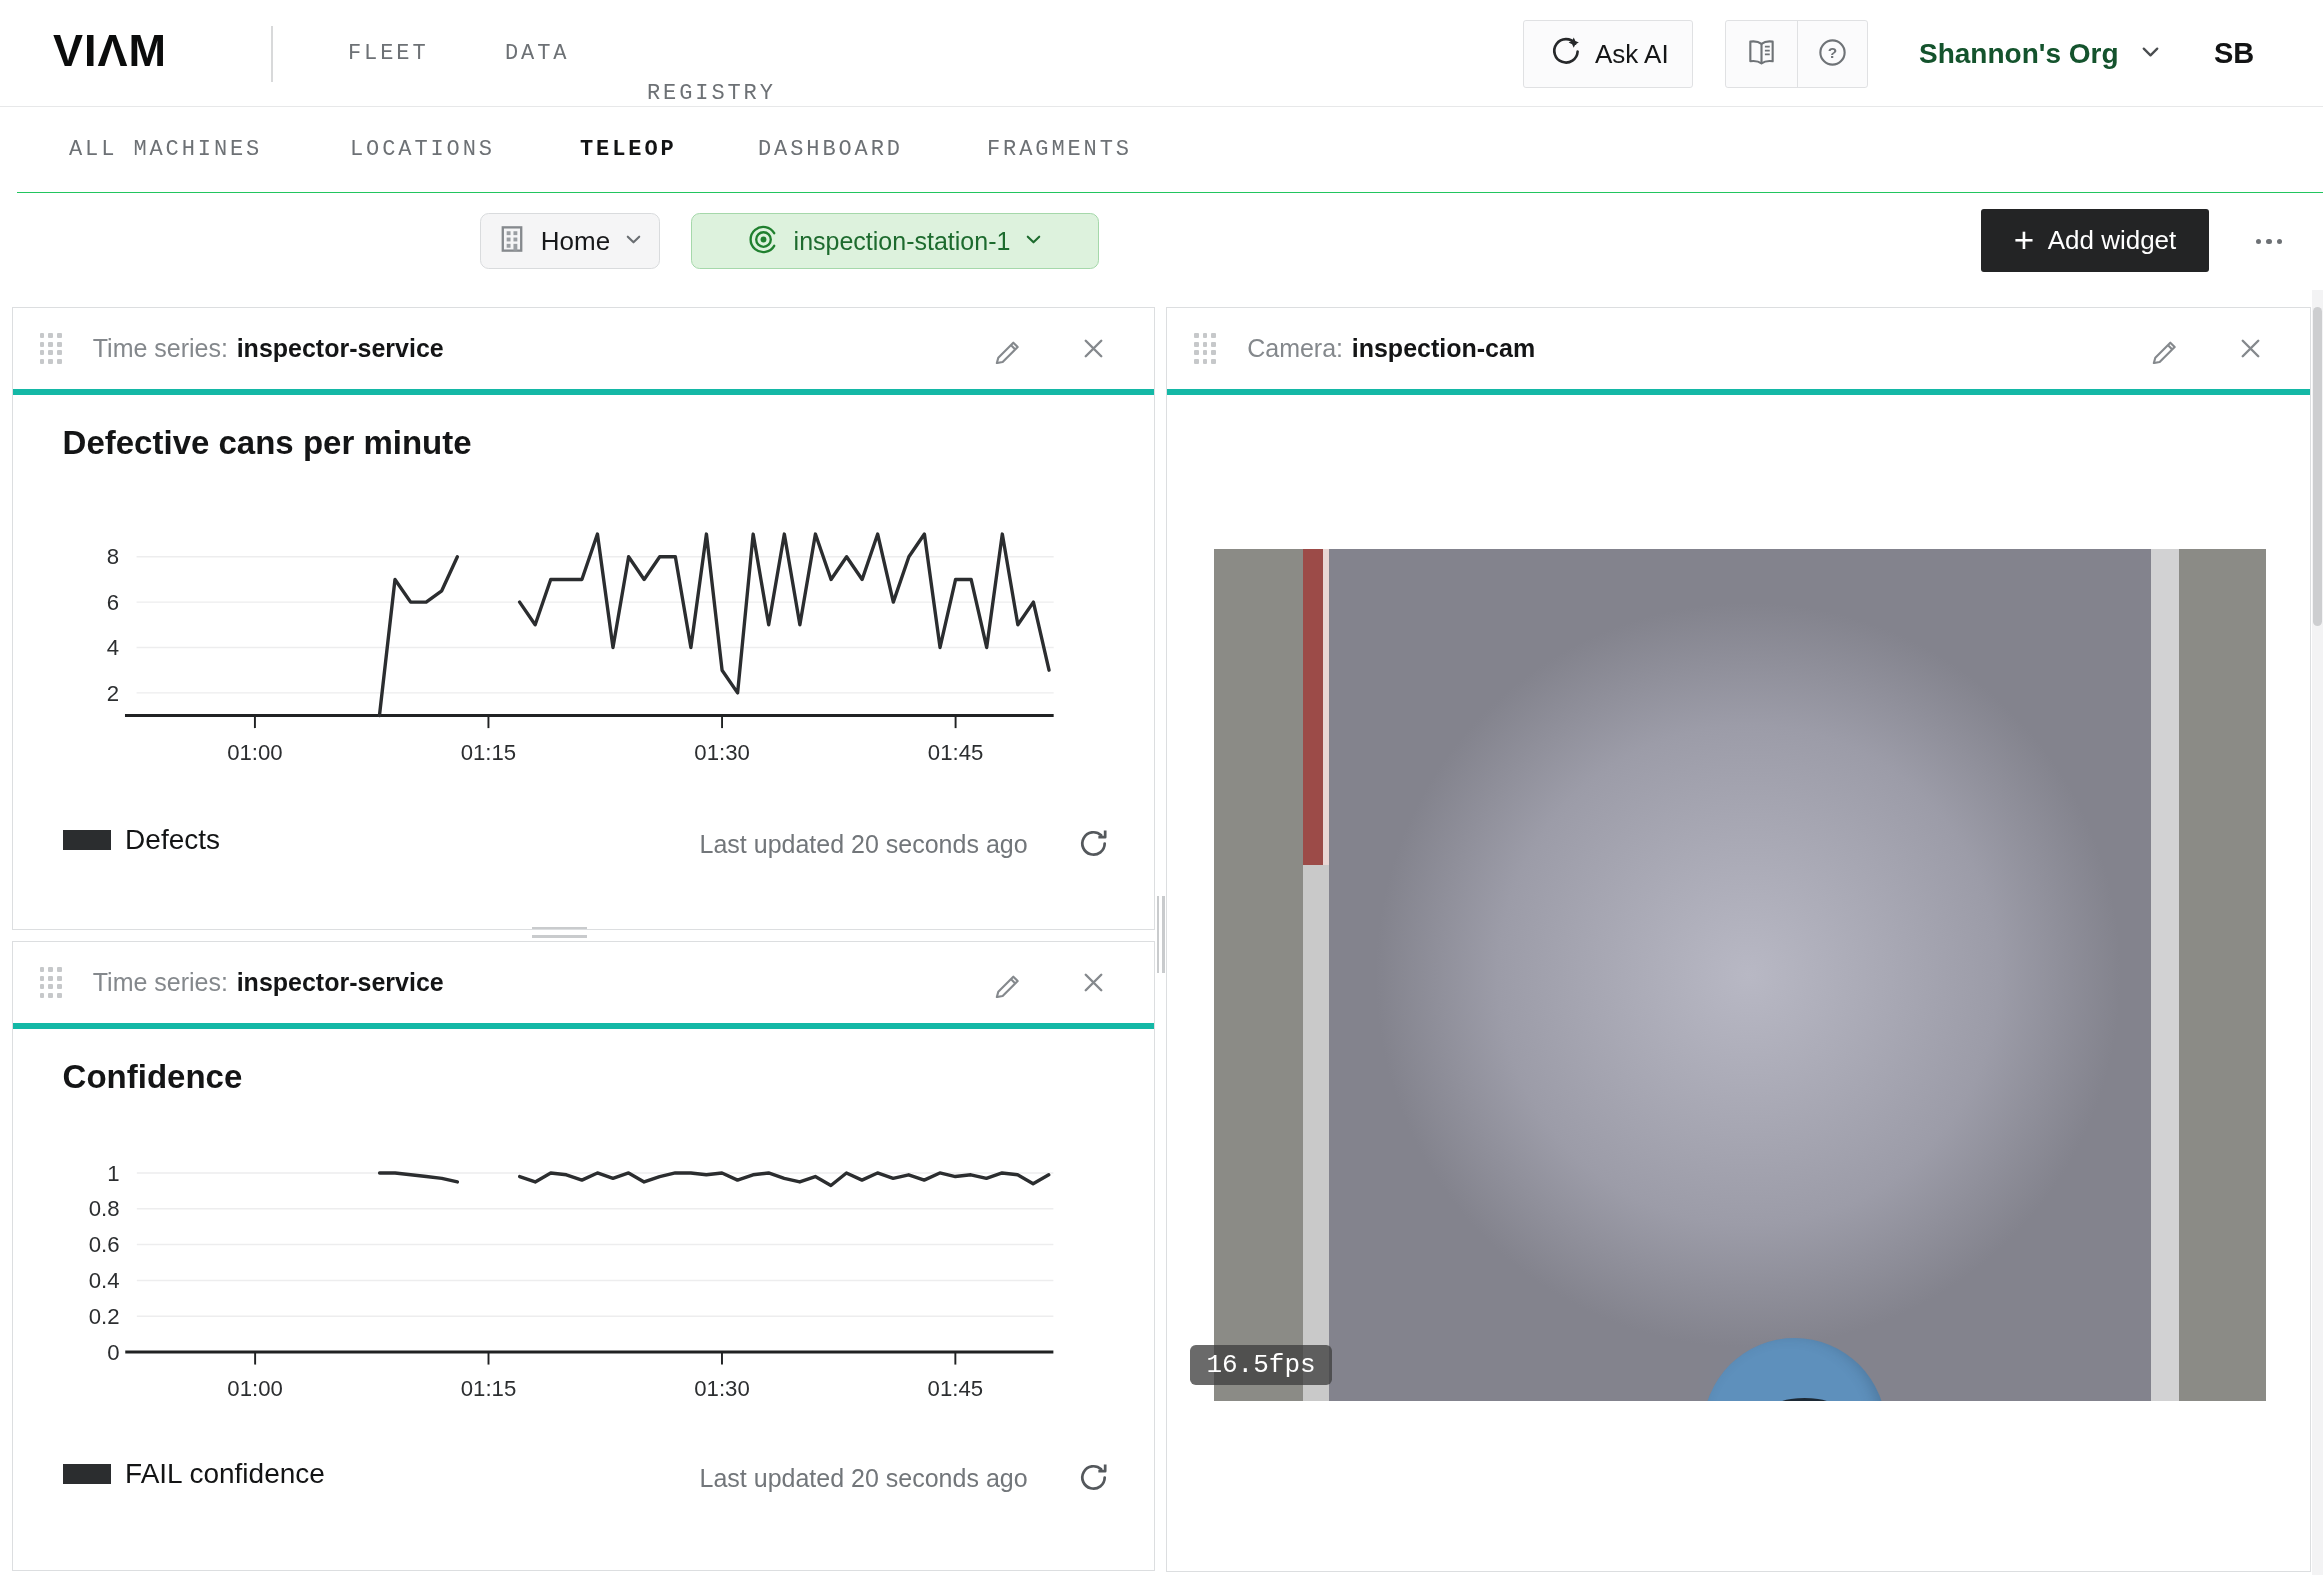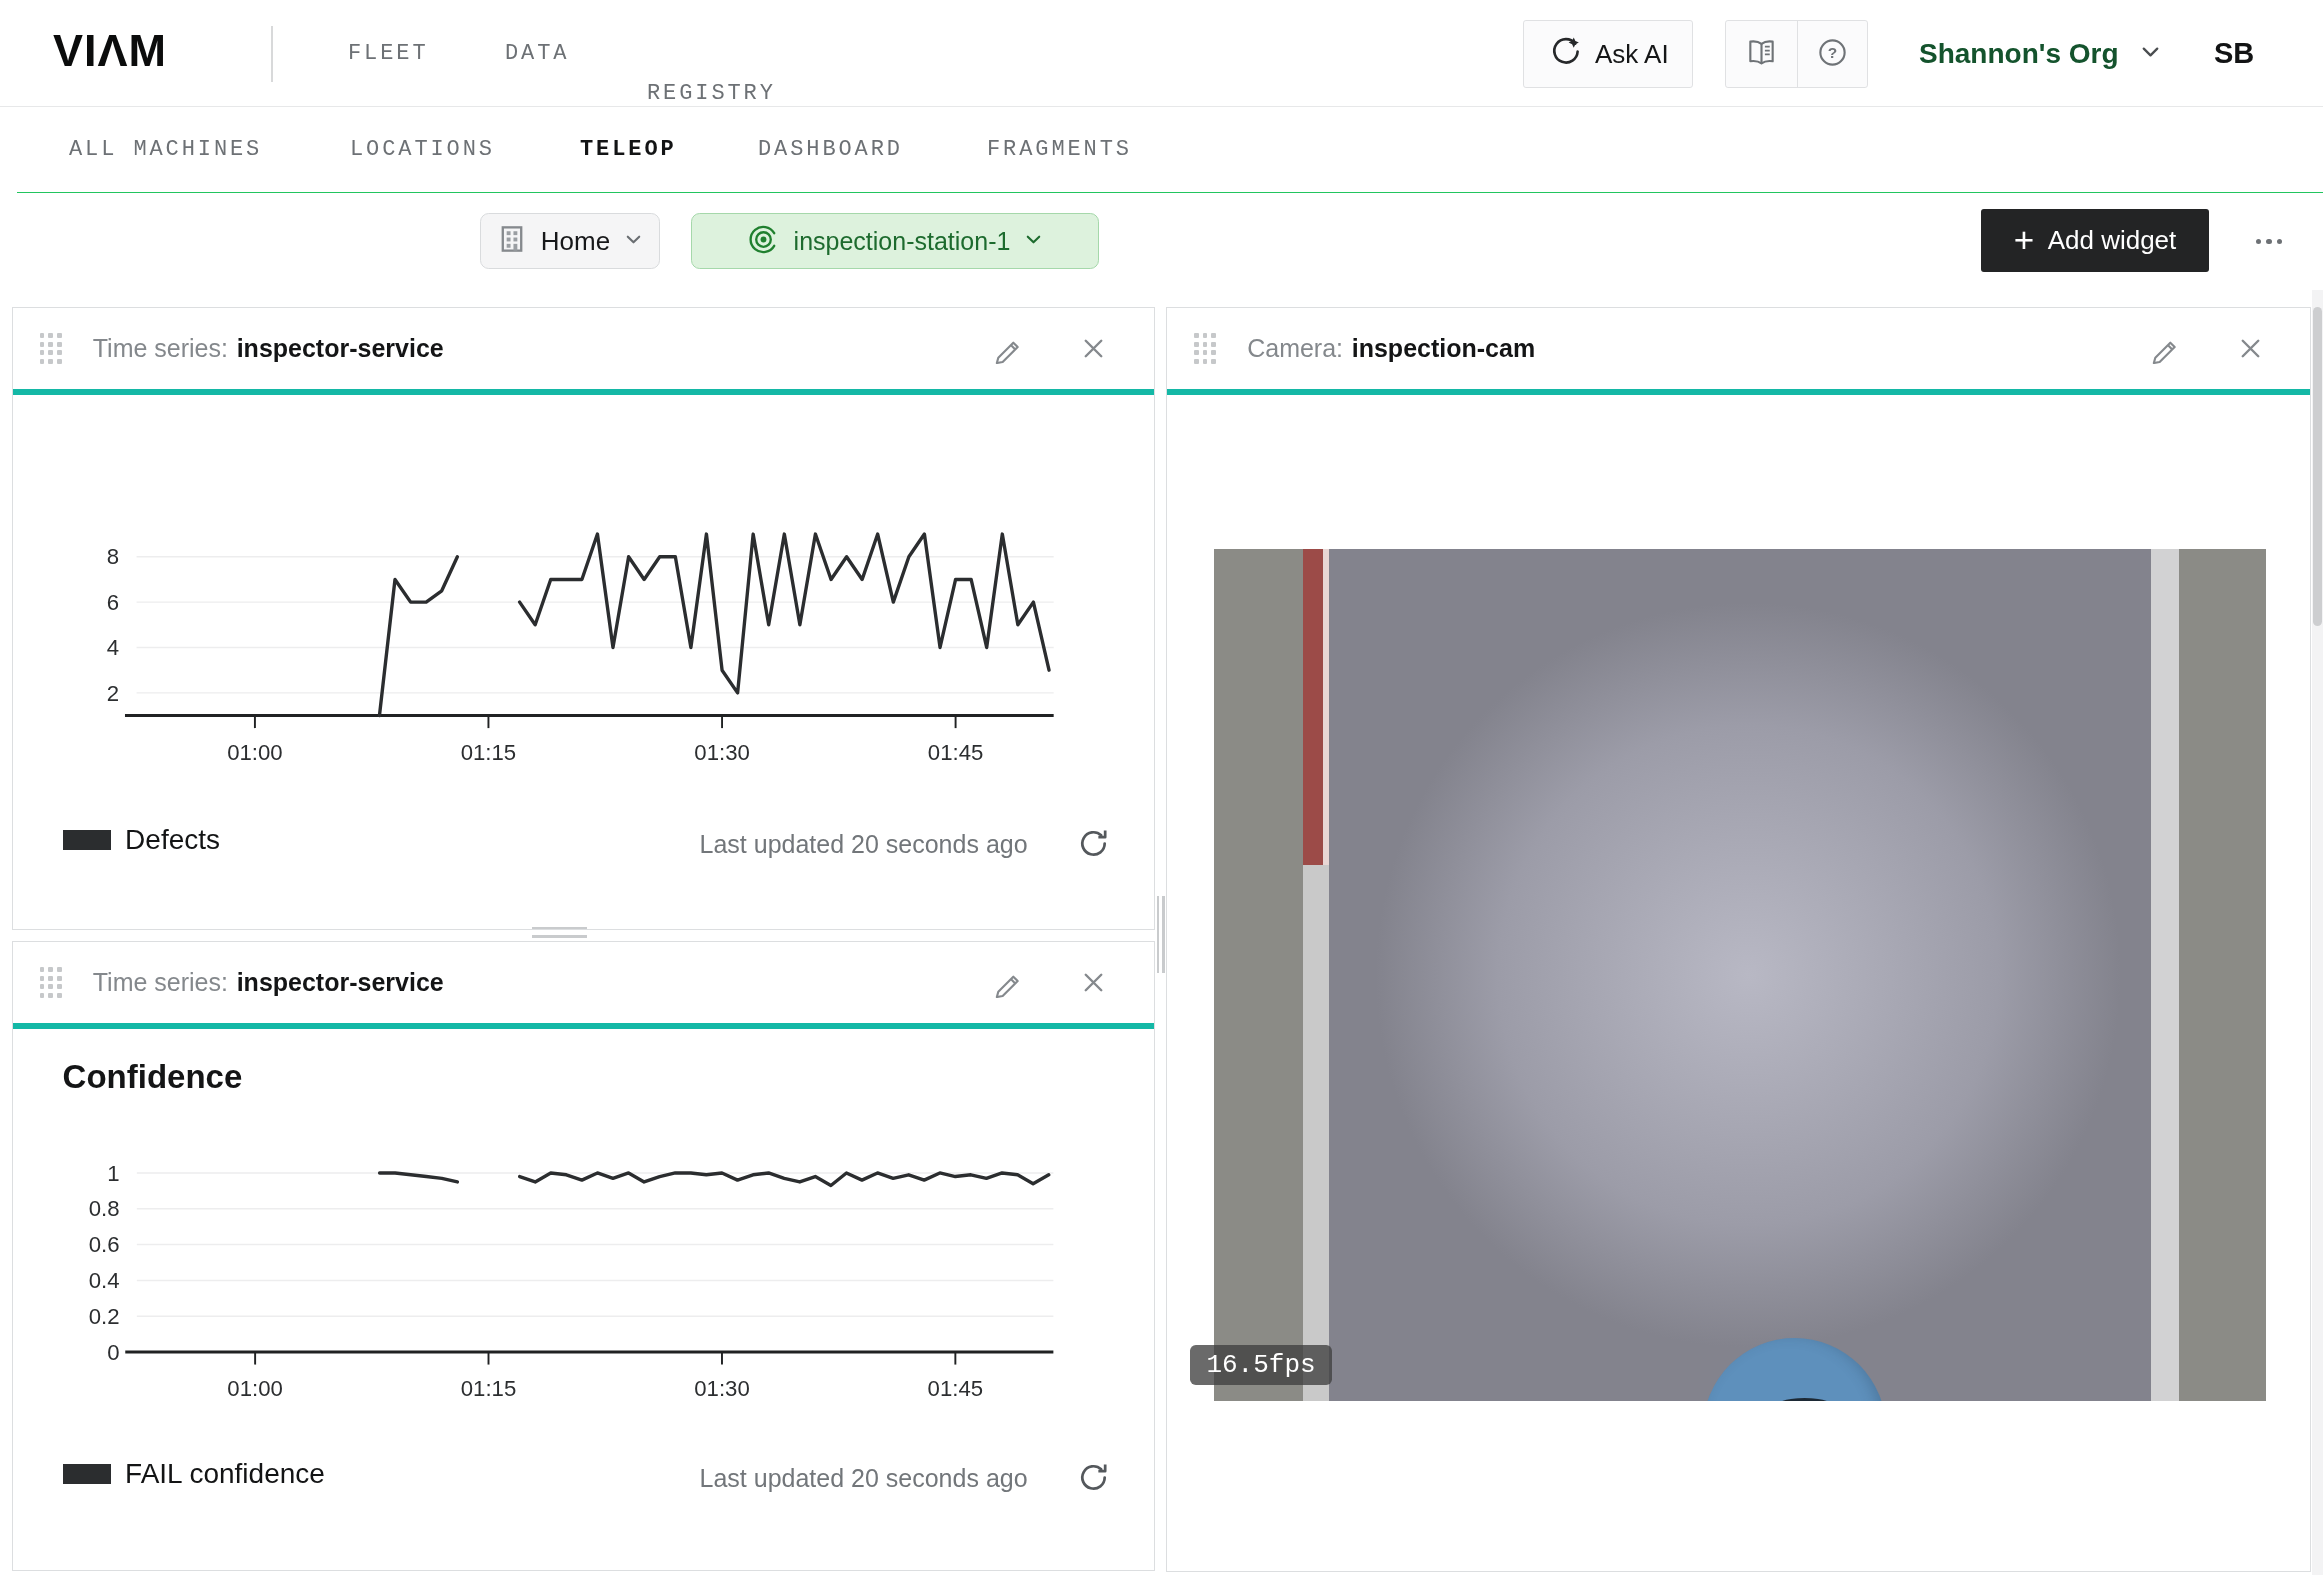--- a/index.html
+++ b/index.html
@@ -239,20 +239,21 @@
       <svg width="31" height="31" viewBox="0 0 32 32">
           <path d="M6.5 25.5 L22 10 l4.5 4.5 L11 30 l-6 1 1.5-5.5 z M19.5 12.5 l4.5 4.5" fill="none" stroke="#85898d" stroke-width="2.2" stroke-linejoin="round"></path>
         </svg>
     </span>
     <span class="icon-btn">
       <svg width="31" height="31" viewBox="0 0 32 32">
           <path d="M8 8 L24 24 M24 8 L8 24" stroke="#85898d" stroke-width="2.5" stroke-linecap="round"></path>
         </svg>
     </span>
   </div>
+  <div class="chart-title">Defective cans per minute</div>
   <svg class="chart" id="chart-a" width="1143" height="623" viewBox="0 0 1184 645">
       <line class="grid" x1="128" x2="1078" y1="398.5" y2="398.5"></line>
       <line class="grid" x1="128" x2="1078" y1="351.5" y2="351.5"></line>
       <line class="grid" x1="128" x2="1078" y1="304.5" y2="304.5"></line>
       <line class="grid" x1="128" x2="1078" y1="257.5" y2="257.5"></line>
       <line class="axis" x1="116" x2="1078" y1="422" y2="422"></line>
       <line class="axis" style="stroke-width:2" x1="250.6" x2="250.6" y1="422" y2="435"></line>
       <text class="tick" x="250.6" y="468" text-anchor="middle">01:00</text>
       <line class="axis" style="stroke-width:2" x1="492.5" x2="492.5" y1="422" y2="435"></line>
       <text class="tick" x="492.5" y="468" text-anchor="middle">01:15</text>

